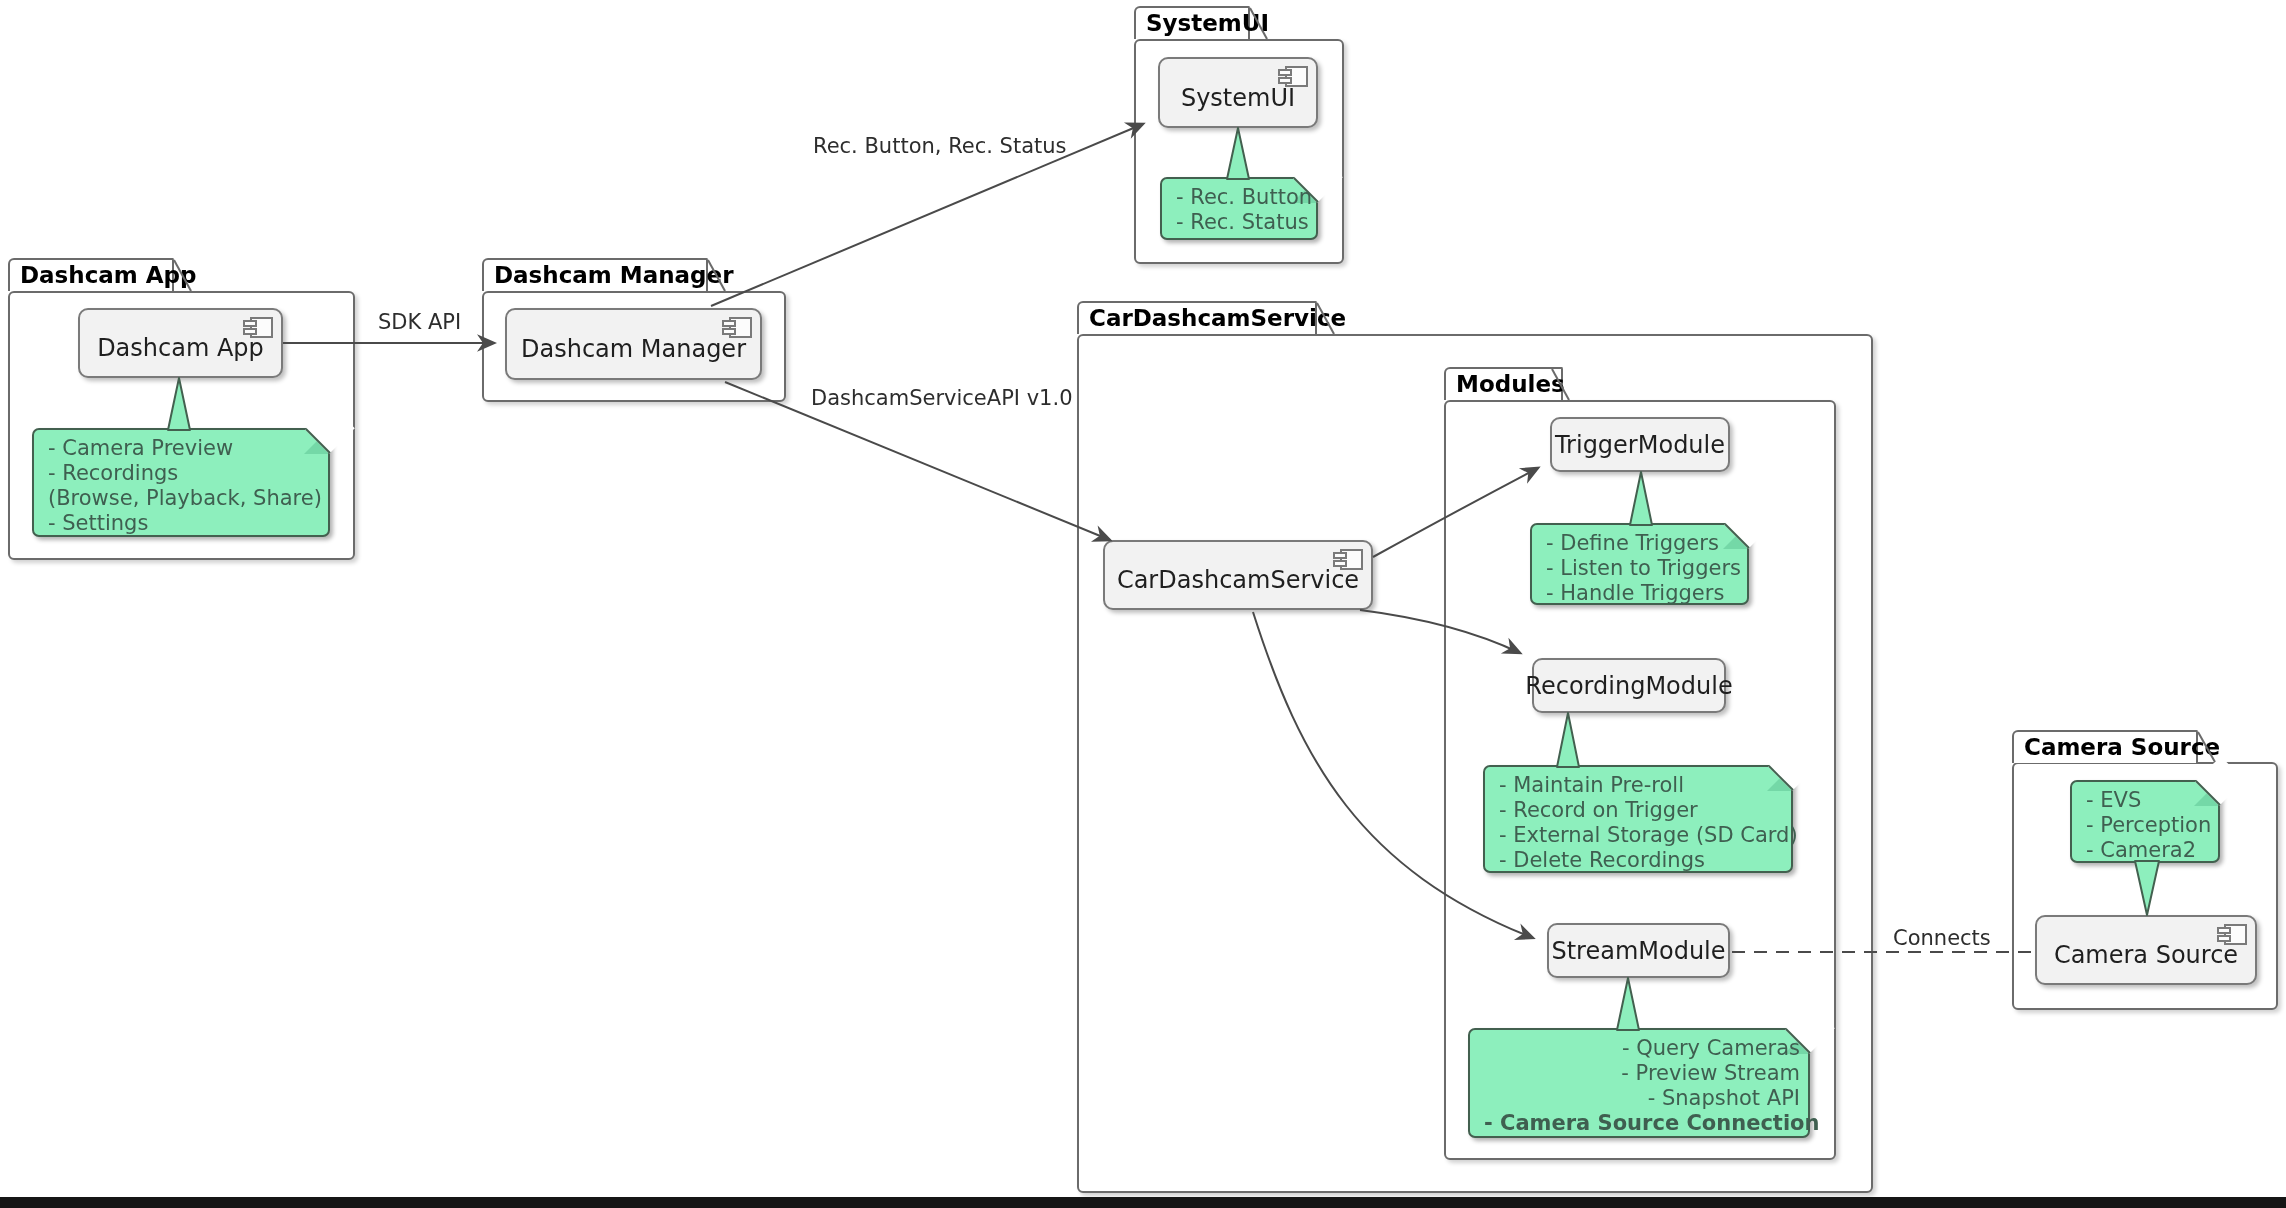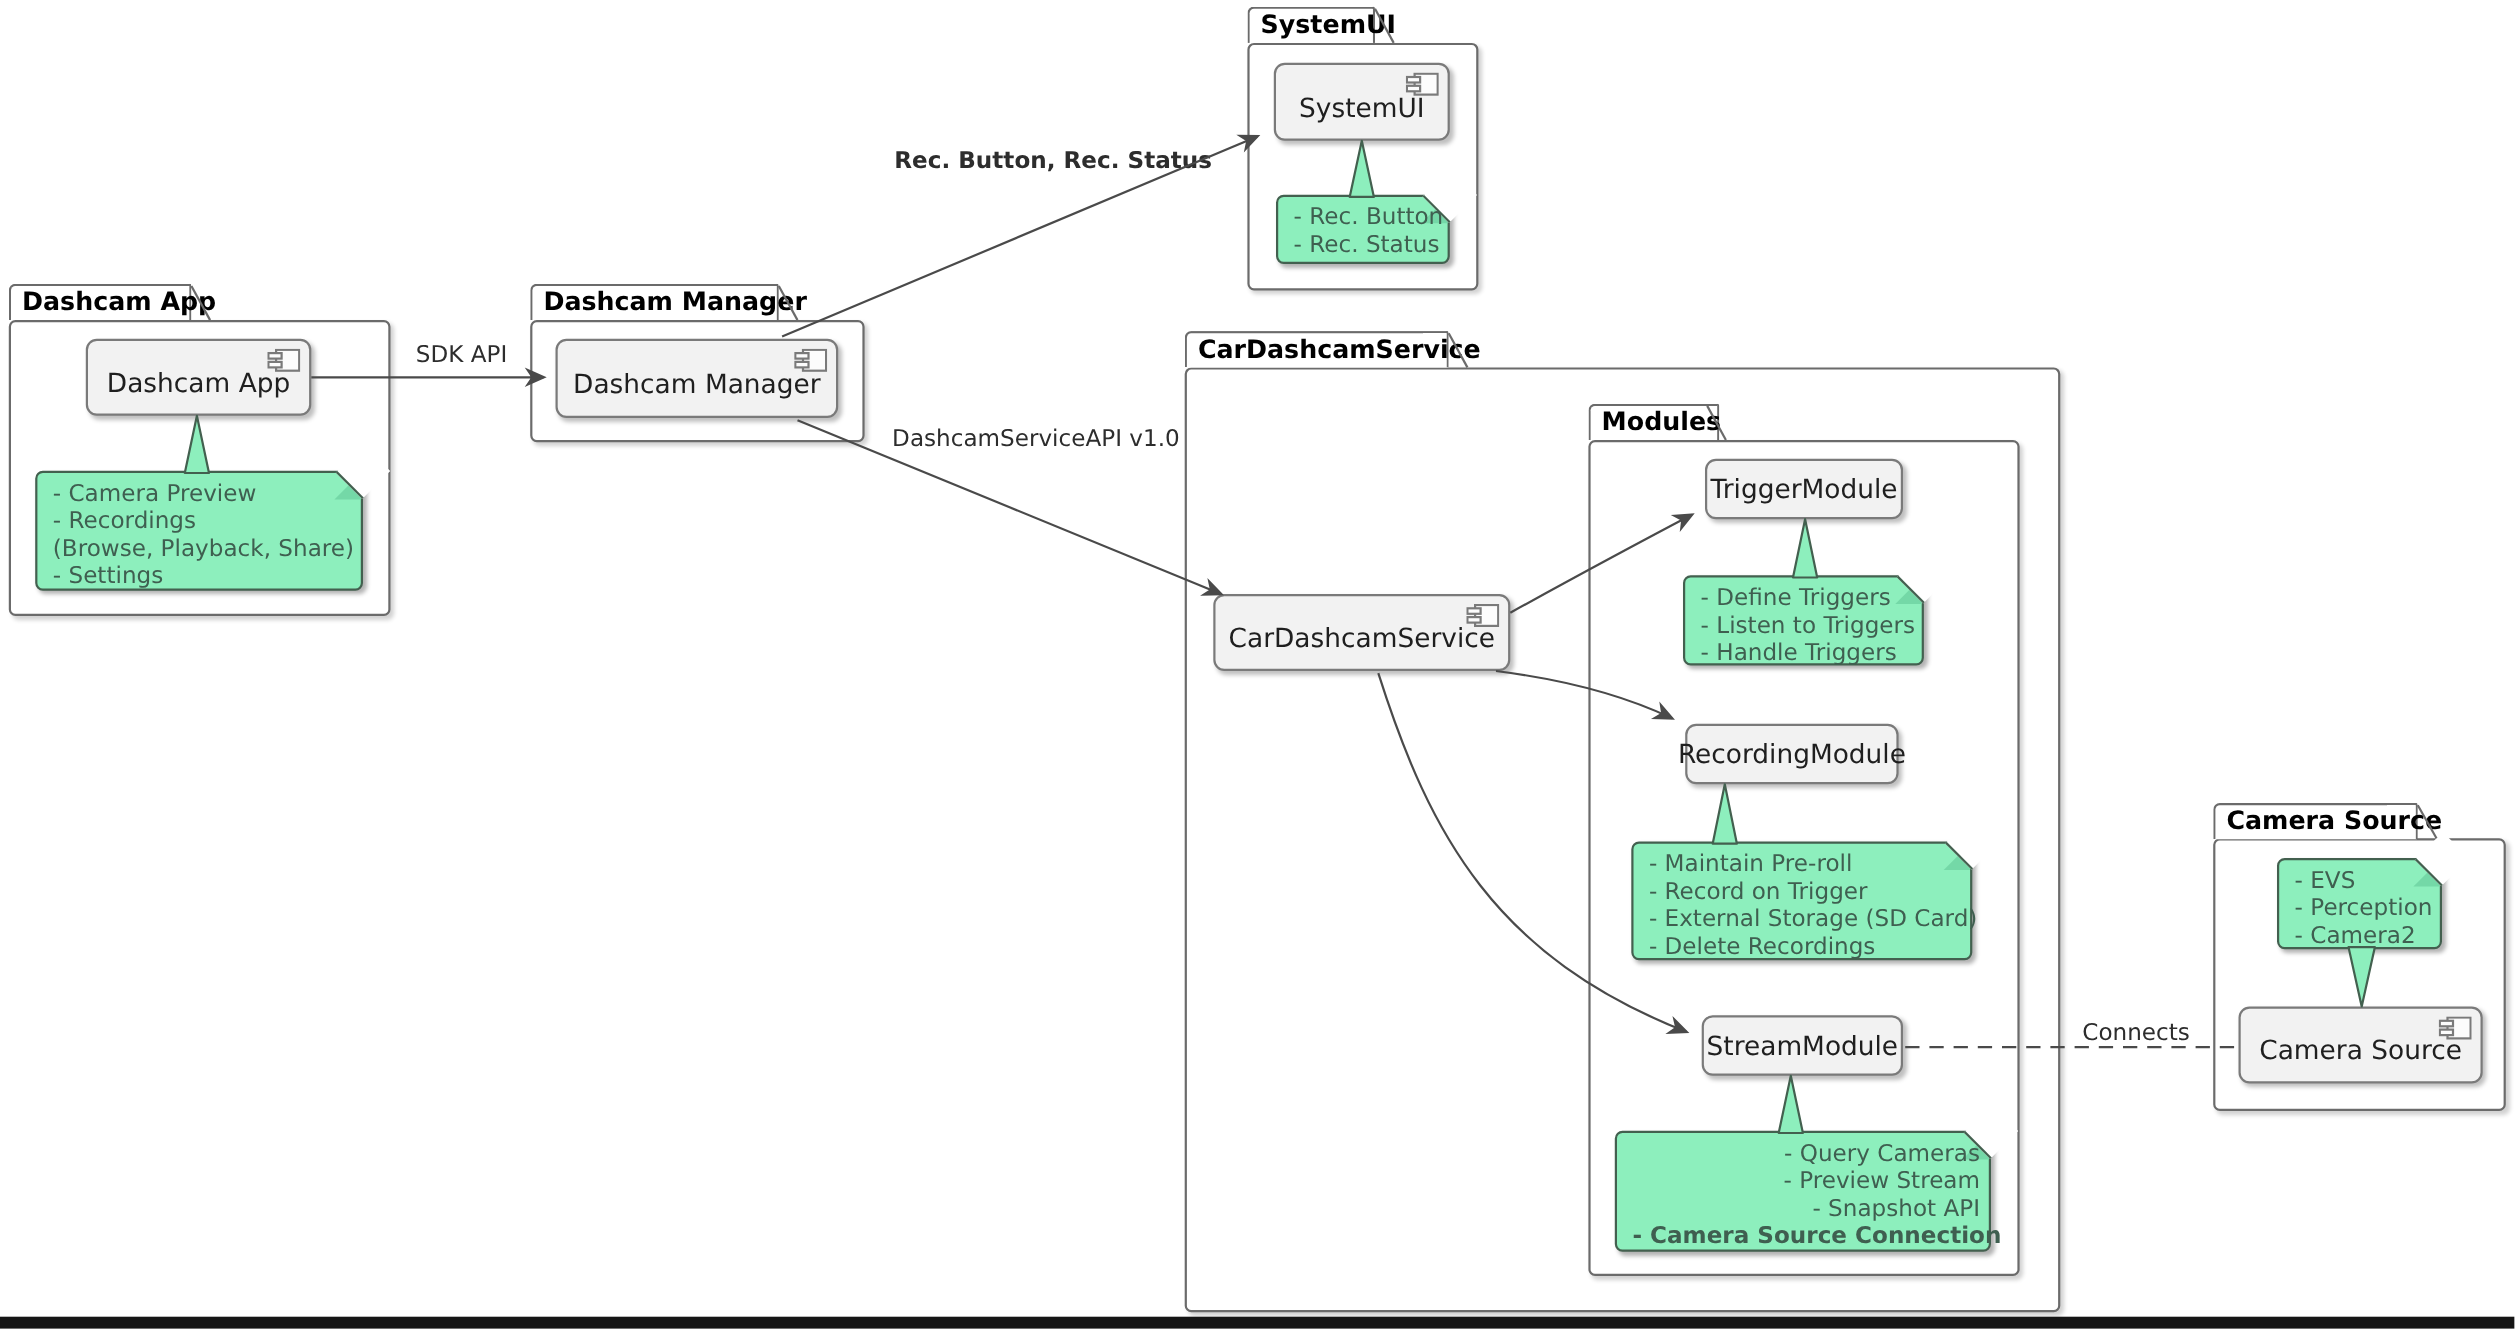--- a/index.html
+++ b/index.html
@@ -183,21 +183,21 @@
   <div class="note-line bold">- Camera Source Connection</div>
 </div>
 
 <div class="note" style="left:2070px; top:780px; width:150px; height:83px;">
   <div class="note-line">- EVS</div>
   <div class="note-line">- Perception</div>
   <div class="note-line">- Camera2</div>
 </div>
 
 <div class="edge-label" style="left:378px; top:310px;">SDK API</div>
-<div class="edge-label" style="left:813px; top:134px;font-weight:bold;">Rec. Button, Rec. Status</div>
+<div class="edge-label" style="left:813px; top:134px;">Rec. Button, Rec. Status</div>
 <div class="edge-label" style="left:811px; top:386px;">DashcamServiceAPI v1.0</div>
 <div class="edge-label" style="left:1893px; top:926px;">Connects</div>
 
 <svg id="wires" width="2286" height="1208" viewBox="0 0 2286 1208">
   <defs>
     <marker id="arrow" viewBox="0 0 10 10" refX="8.5" refY="5" markerWidth="12" markerHeight="10" orient="auto-start-reverse">
       <path d="M0,0.6 L10,5 L0,9.4 L3,5 Z" fill="#4a4a4a"></path>
     </marker>
   </defs>
 

